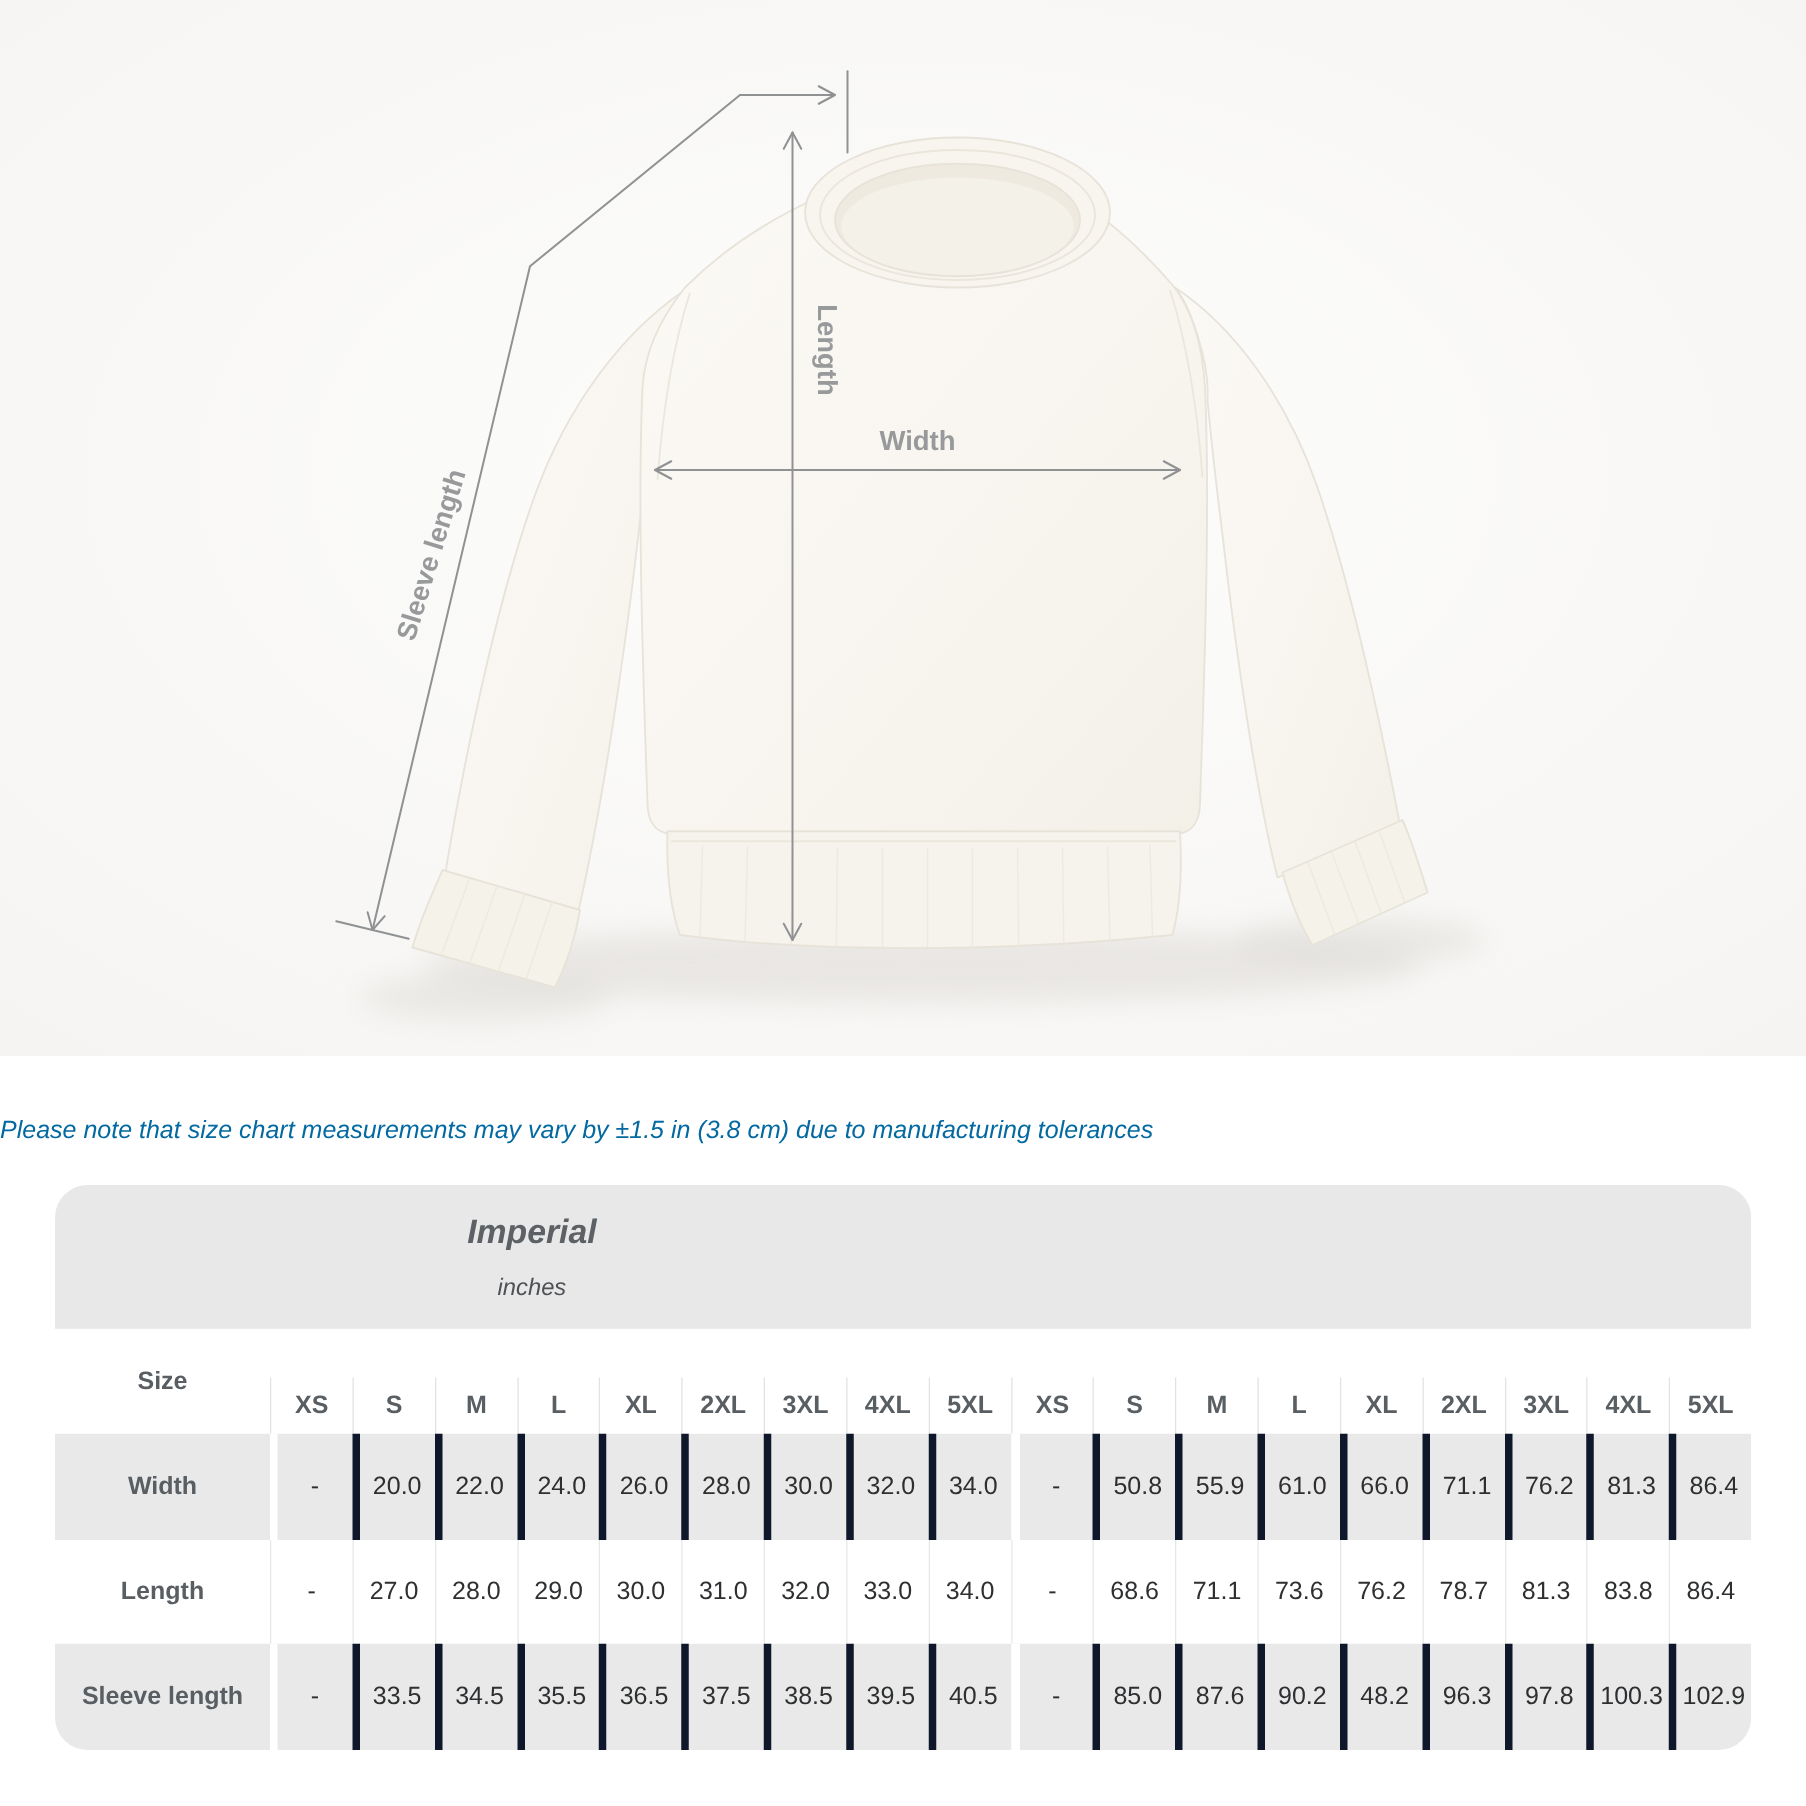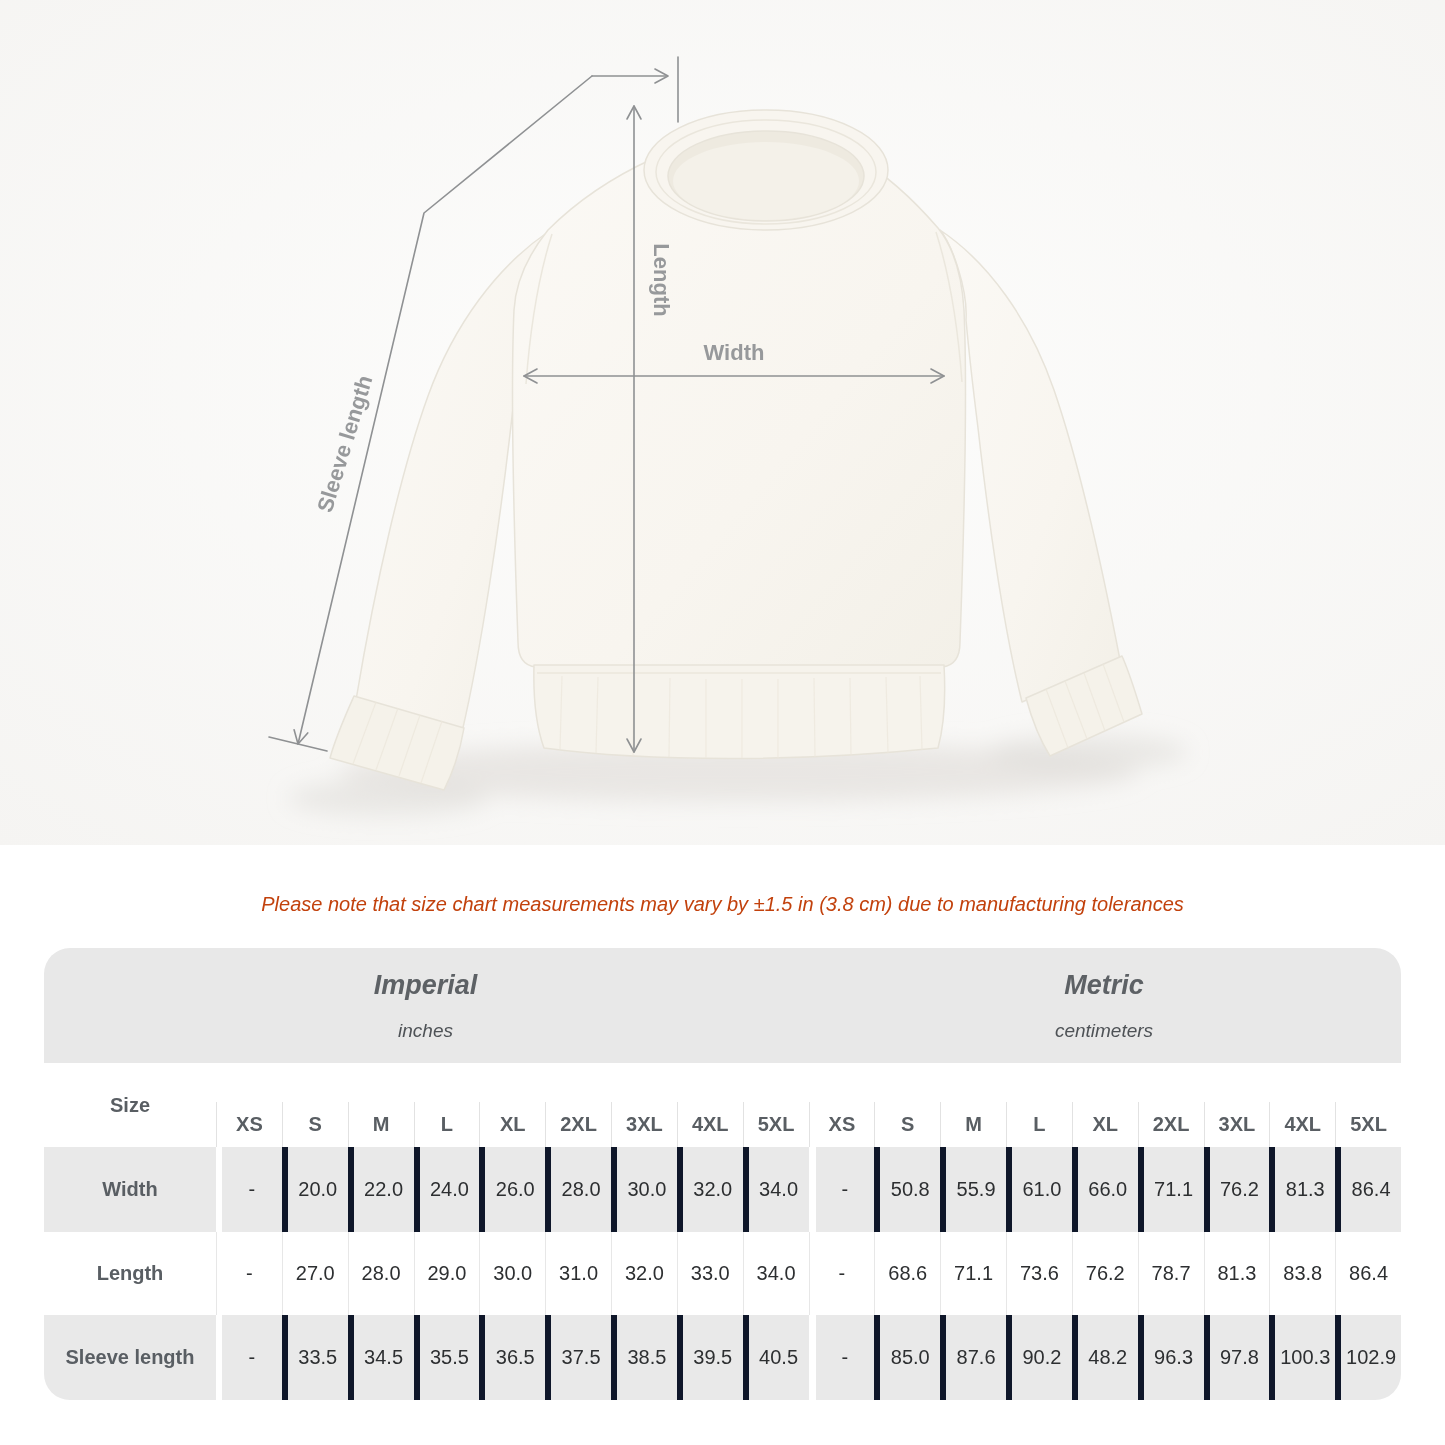--- a/index.html
+++ b/index.html
@@ -5,22 +5,22 @@
   html,body{margin:0;padding:0;background:#ffffff;}
   body{width:1445px;height:1445px;overflow:hidden;font-family:"Liberation Sans",sans-serif;}
   .stage{position:relative;width:1445px;height:1445px;background:#ffffff;}
 
   
   .photo{position:absolute;left:0;top:0;width:1445px;height:845px;}
 
   
   .chart-title{position:absolute;left:0;top:842px;width:100%;text-align:center;
     font-size:35px;font-weight:700;color:#1c1c1c;letter-spacing:.5px;}
-  .chart-subtitle{position:absolute;left:0;top:893px;width:100%;text-align:center;
-    font-size:20px;font-style:italic;color:#c2410c;}
+  .chart-subtitle{position:absolute;left:0;top:893px;width:100%;text-align:left;
+    font-size:20px;font-style:italic;color:#0369a1;}
 
   
   .size-table{position:absolute;left:44px;top:948px;width:1357px;height:452px;
     border-radius:26px;overflow:hidden;background:#ffffff;}
   .band{display:flex;width:100%;height:115px;background:#e8e8e8;}
   .band-half{display:flex;flex-direction:column;align-items:center;justify-content:center;gap:19px;}
   .band-half.imp{width:56.23%;}
   .band-half.met{width:43.77%;}
   .band-label{font-size:27px;font-weight:700;font-style:italic;color:#5d6165;}
   .band-unit{font-size:19px;font-style:italic;color:#4e5256;}
@@ -152,24 +152,20 @@
     </g>
   </svg>
 
   <div class="chart-subtitle">Please note that size chart measurements may vary by ±1.5 in (3.8 cm) due to manufacturing tolerances</div>
 
   <div class="size-table">
     <div class="band">
       <div class="band-half imp">
         <div class="band-label">Imperial</div>
         <div class="band-unit">inches</div>
-      </div>
-      <div class="band-half met">
-        <div class="band-label">Metric</div>
-        <div class="band-unit">centimeters</div>
       </div>
     </div>
     <div class="grid" id="grid">
         <div class="cell head size-col">Size</div>
         <div class="cell head first-data">XS</div>
         <div class="cell head">S</div>
         <div class="cell head">M</div>
         <div class="cell head">L</div>
         <div class="cell head">XL</div>
         <div class="cell head">2XL</div>

